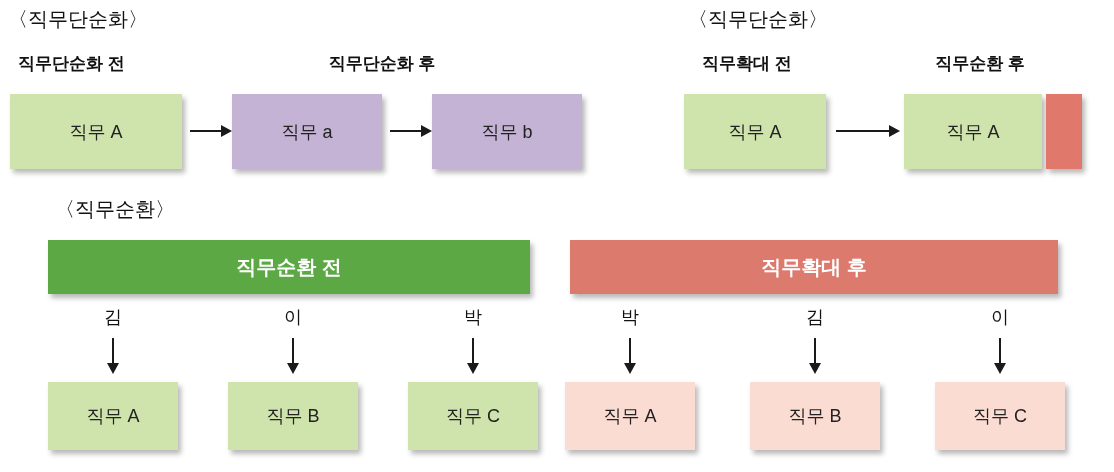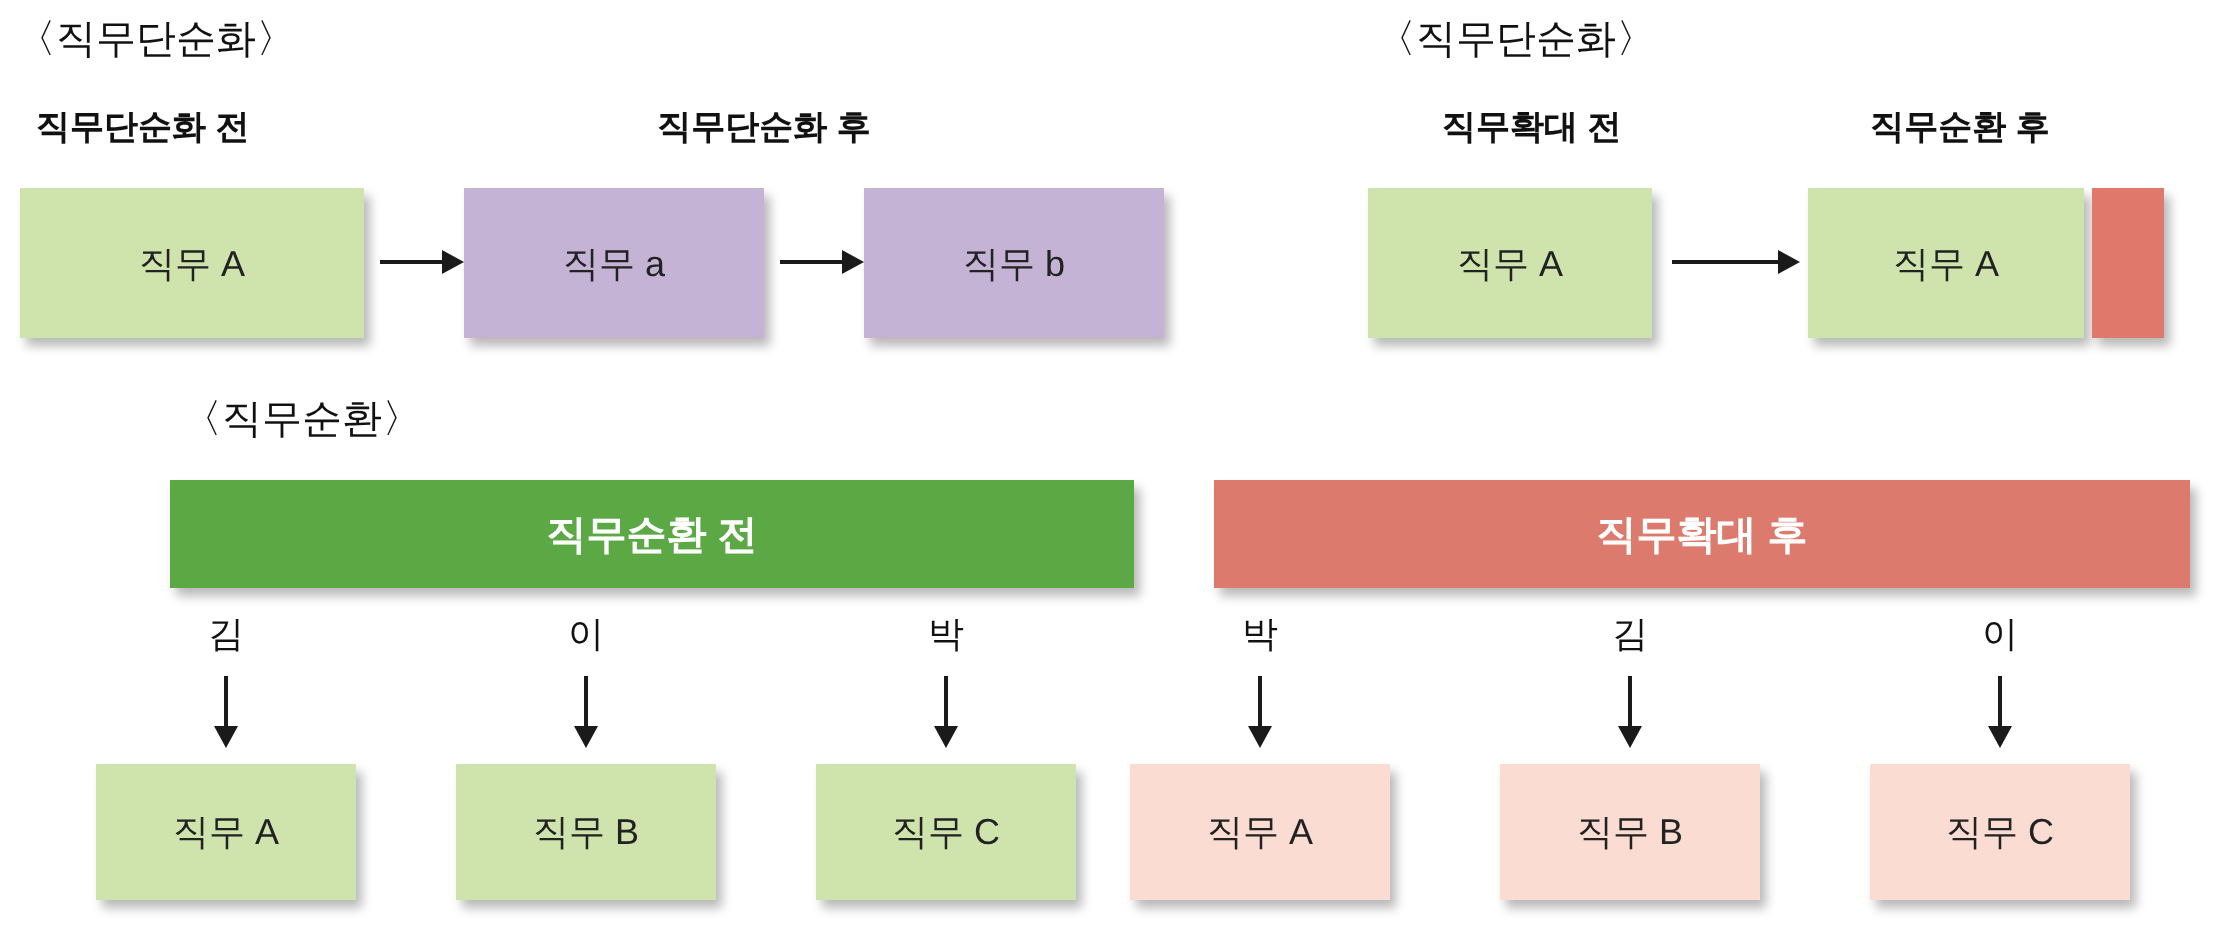--- a/index.html
+++ b/index.html
@@ -46,21 +46,20 @@
   .box.salmon { background: #e0796c; }
   .header-bar {
     position: absolute;
     display: flex;
     align-items: center;
     justify-content: center;
     font-size: 20px;
     font-weight: 700;
     color: #ffffff;
     box-shadow: 3px 4px 5px rgba(0,0,0,0.28);
-    margin-left: 37px;
   }
   .header-bar.green  { background: #5ba845; }
   .header-bar.salmon { background: #dd7a6e; }
   .worker-name {
     position: absolute;
     width: 64px;
     height: 28px;
     line-height: 28px;
     text-align: center;
     font-size: 18px;
@@ -113,33 +112,33 @@
   <div class="h-arrow" style="left:190px; top:130px; width:32px;"></div>
 
   <div class="box purple" style="left:232px; top:94px; width:150px; height:75px;">직무 a</div>
 
   <div class="h-arrow" style="left:390px; top:130px; width:32px;"></div>
 
   <div class="box purple" style="left:432px; top:94px; width:150px; height:75px;">직무 b</div>
 
   <div class="section-title" style="left:688px; top:6px;">〈직무단순화〉</div>
 
-  <div class="sub-label" style="left:702px; top:52px;margin-left:19px;">직무확대 전</div>
+  <div class="sub-label" style="left:702px; top:52px;">직무확대 전</div>
 
   <div class="sub-label centered" style="left:900px; top:52px; width:160px;">직무순환 후</div>
 
   <div class="box green" style="left:684px; top:94px; width:142px; height:75px;">직무 A</div>
 
   <div class="h-arrow" style="left:836px; top:130px; width:54px;"></div>
 
   <div class="box green" style="left:904px; top:94px; width:138px; height:75px;">직무 A</div>
 
   <div class="box salmon" style="left:1046px; top:94px; width:36px; height:75px;"></div>
 
-  <div class="section-title" style="left:55px; top:196px;margin-left:36px;">〈직무순환〉</div>
+  <div class="section-title" style="left:55px; top:196px;">〈직무순환〉</div>
 
   <div class="header-bar green" style="left:48px; top:240px; width:482px; height:54px;">직무순환 전</div>
 
   <div class="header-bar salmon" style="left:570px; top:240px; width:488px; height:54px;">직무확대 후</div>
 
   <div class="worker-name" style="left:81px; top:303px;">김</div>
   <div class="worker-name" style="left:261px; top:303px;">이</div>
   <div class="worker-name" style="left:441px; top:303px;">박</div>
 
   <div class="v-arrow" style="left:112px; top:338px; height:26px;"></div>

